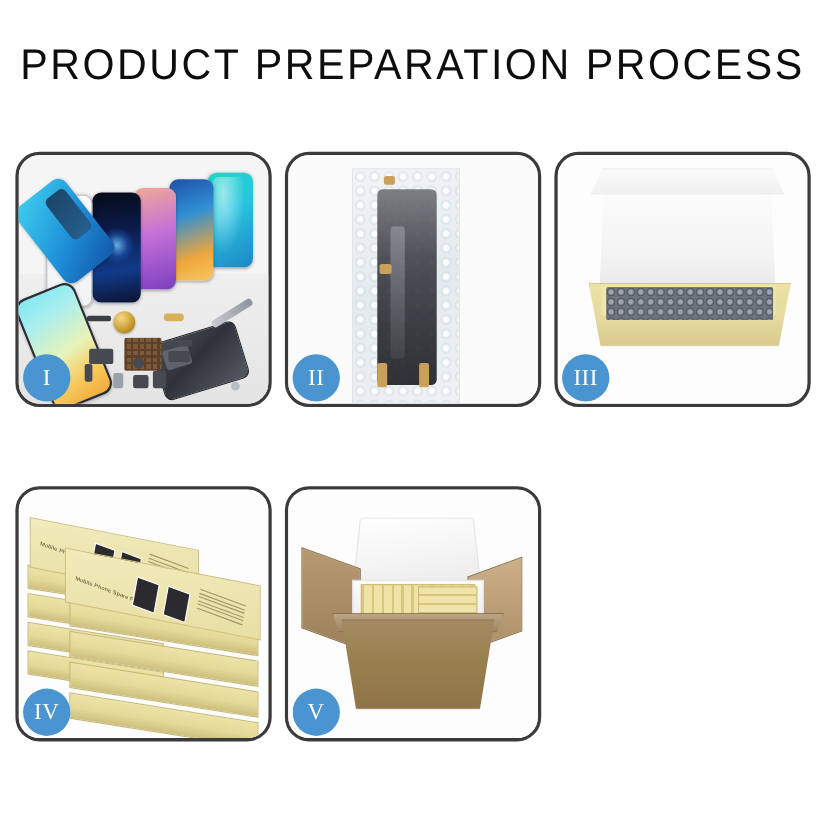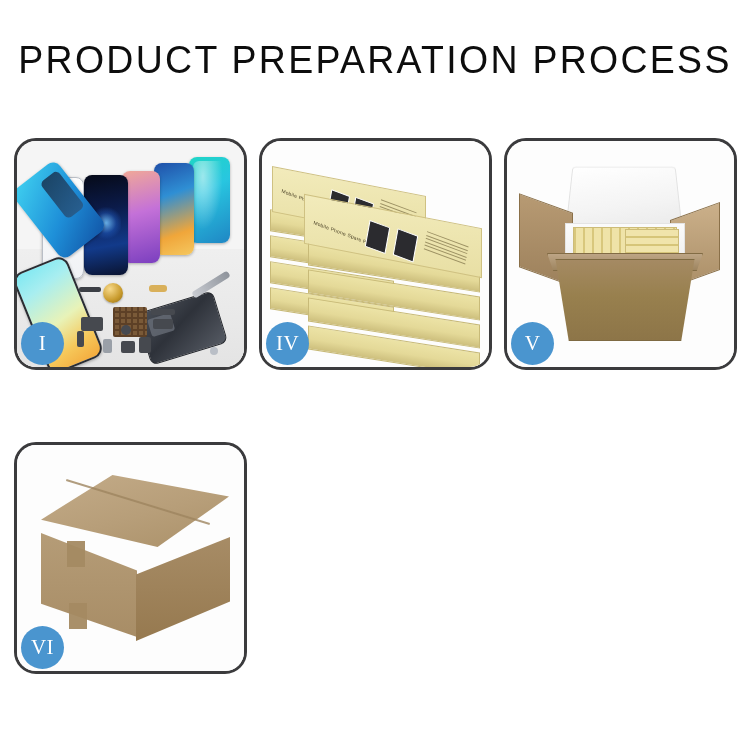--- a/index.html
+++ b/index.html
@@ -359,21 +359,45 @@
         <div class="flex" style="left:136px;top:178px;width:20px;height:10px;"></div>
         <div class="flex" style="left:86px;top:198px;width:9px;height:14px;border-radius:2px;background:#9aa0a8;"></div>
         <div class="flex" style="left:104px;top:200px;width:14px;height:12px;"></div>
         <div class="flex" style="left:122px;top:196px;width:12px;height:16px;"></div>
         <div class="flex" style="left:104px;top:184px;width:10px;height:10px;border-radius:50%;"></div>
         <div class="flex" style="right:26px;top:206px;width:8px;height:8px;border-radius:50%;background:#b9bec6;"></div>
       </div>
       <div class="badge">I</div>
     </div>
 
-
+    <div class="panel">
+      <div class="scene">
+        <div class="p2-bg"></div>
+        <div class="bagwrap">
+          <div class="innerpart"></div>
+          <div class="tab-gold" style="left:28px;top:6px;width:10px;height:8px;"></div>
+          <div class="tab-gold" style="left:24px;top:86px;width:11px;height:9px;"></div>
+          <div class="tab-gold" style="left:22px;top:176px;width:9px;height:22px;"></div>
+          <div class="tab-gold" style="left:60px;top:176px;width:9px;height:22px;"></div>
+        </div>
+      </div>
+      <div class="badge">II</div>
+    </div>
+
+    <div class="panel">
+      <div class="scene">
+        <div class="p3-bg"></div>
+        <div class="p3-lid"></div>
+        <div class="p3-lid-lip"></div>
+        <div class="p3-tray"></div>
+        <div class="p3-tray-inner"></div>
+        <div class="p3-bubble"></div>
+      </div>
+      <div class="badge">III</div>
+    </div>
 
     <div class="panel">
       <div class="scene">
         <div class="p4-bg"></div>
         <div class="stack">
 
           <div class="sbox" style="left:2px;top:60px;width:122px;height:20px;transform:skewY(9deg);"></div>
           <div class="sbox" style="left:2px;top:86px;width:122px;height:20px;transform:skewY(9deg);"></div>
           <div class="sbox" style="left:2px;top:112px;width:122px;height:20px;transform:skewY(9deg);"></div>
           <div class="sbox" style="left:2px;top:138px;width:122px;height:20px;transform:skewY(9deg);"></div>
@@ -423,27 +447,15 @@
         <div class="flapR"></div>
         <div class="foamInner"></div>
         <div class="ybars"></div>
         <div class="ybars2"></div>
         <div class="cartonRim"></div>
         <div class="cartonBody"></div>
       </div>
       <div class="badge">V</div>
     </div>
 
-    <div class="panel">
-      <div class="scene">
-        <div class="p6-bg"></div>
-        <div class="c6-top"></div>
-        <div class="c6-left"></div>
-        <div class="c6-right"></div>
-        <div class="c6-seam"></div>
-        <div class="tape" style="left:50px;top:96px;"></div>
-        <div class="tape" style="left:52px;top:158px;"></div>
-      </div>
-      <div class="badge">VI</div>
-    </div>
 
   </div>
 </div>
 
 </body></html>

